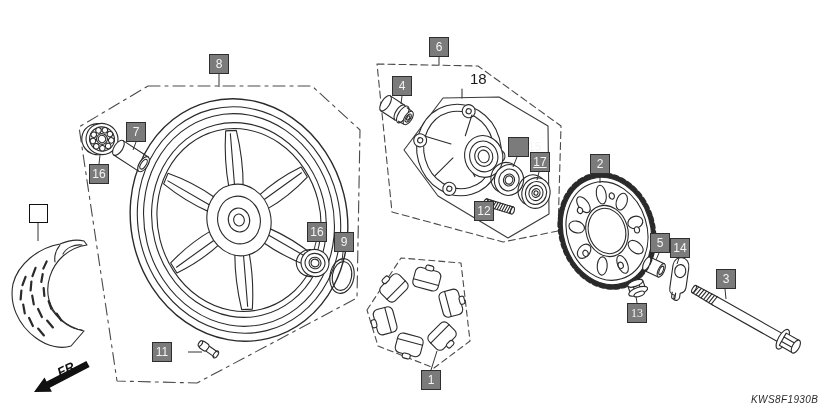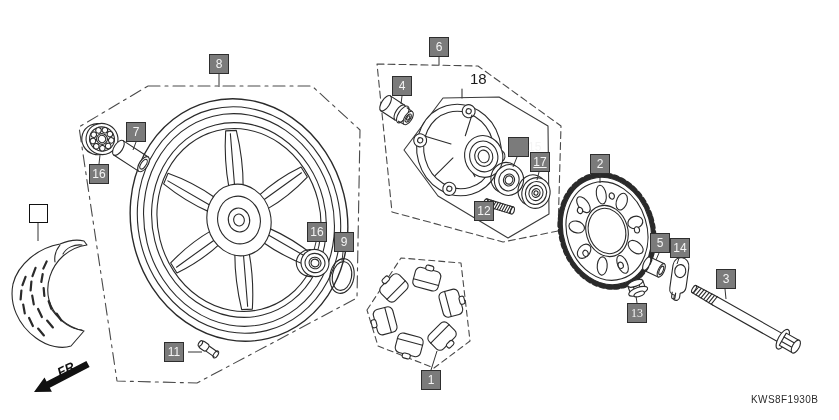--- a/index.html
+++ b/index.html
@@ -8,21 +8,21 @@
   .stage svg{position:absolute;left:0;top:0;}
   #labels{position:absolute;left:0;top:0;width:839px;height:420px;pointer-events:none;}
   .label-box{position:absolute;width:20px;height:20px;box-sizing:border-box;
     background:#7b7b7b;border:1px solid #2e2e2e;color:#f4f4f4;
     font:12px/18px "Liberation Sans",sans-serif;text-align:center;pointer-events:auto;}
   .empty-box{position:absolute;width:19px;height:19px;box-sizing:border-box;
     background:#fff;border:1.6px solid #111;}
   .assembly-num{position:absolute;left:451px;top:70px;font-size:15px;color:#1a1a1a;margin-left:19px;}
   .fr-label{position:absolute;left:57px;top:361px;font-size:13px;font-weight:bold;
     font-style:italic;color:#111;transform:rotate(-26deg);}
-  .code{position:absolute;left:751px;top:394px;font-size:10px;color:#2b2b2b;letter-spacing:.4px;}
+  .code{position:absolute;left:751px;top:394px;font-size:10px;color:#2b2b2b;letter-spacing:.4px;font-style:italic;}
   .art path,.art ellipse,.art circle,.art line,.art rect,.art polygon{vector-effect:non-scaling-stroke;}
   #leaders line{stroke:#333;stroke-width:1;}
 </style>
 </head>
 <body>
 
 <div class="stage">
 
   <svg class="art" width="839" height="420" viewBox="0 0 839 420" fill="none" stroke="#2a2a2a" stroke-width="1.1" stroke-linecap="round" stroke-linejoin="round">
 
@@ -398,21 +398,21 @@
       <div class="label-box" style="left: 508px; top: 137px; padding-left: 19px;">15</div>
       <div class="label-box" style="left: 530px; top: 152px; text-decoration: underline;">17</div>
       <div class="label-box" style="left: 474px; top: 201px;">12</div>
       <div class="label-box" style="left: 590px; top: 154px;">2</div>
       <div class="label-box" style="left: 650px; top: 233px;">5</div>
       <div class="label-box" style="left: 670px; top: 238px;">14</div>
       <div class="label-box" style="left: 716px; top: 269px;">3</div>
       <div class="label-box" style="left: 627px; top: 303px; font-family: Liberation Serif, serif;">13</div>
       <div class="label-box" style="left: 307px; top: 222px;">16</div>
       <div class="label-box" style="left: 334px; top: 232px;">9</div>
-      <div class="label-box" style="left: 164px; top: 342px; text-align: center;">11</div>
+      <div class="label-box" style="left: 152px; top: 342px; text-align: center;">11</div>
       <div class="label-box" style="left: 421px; top: 370px;">1</div>
     </div>
 
   <div class="empty-box" id="emptyBox" style="left: 29px; top: 204px;"></div>
 
   <span class="assembly-num">18</span>
   <span class="fr-label">FR.</span>
   <span class="code">KWS8F1930B</span>
 </div>
 

